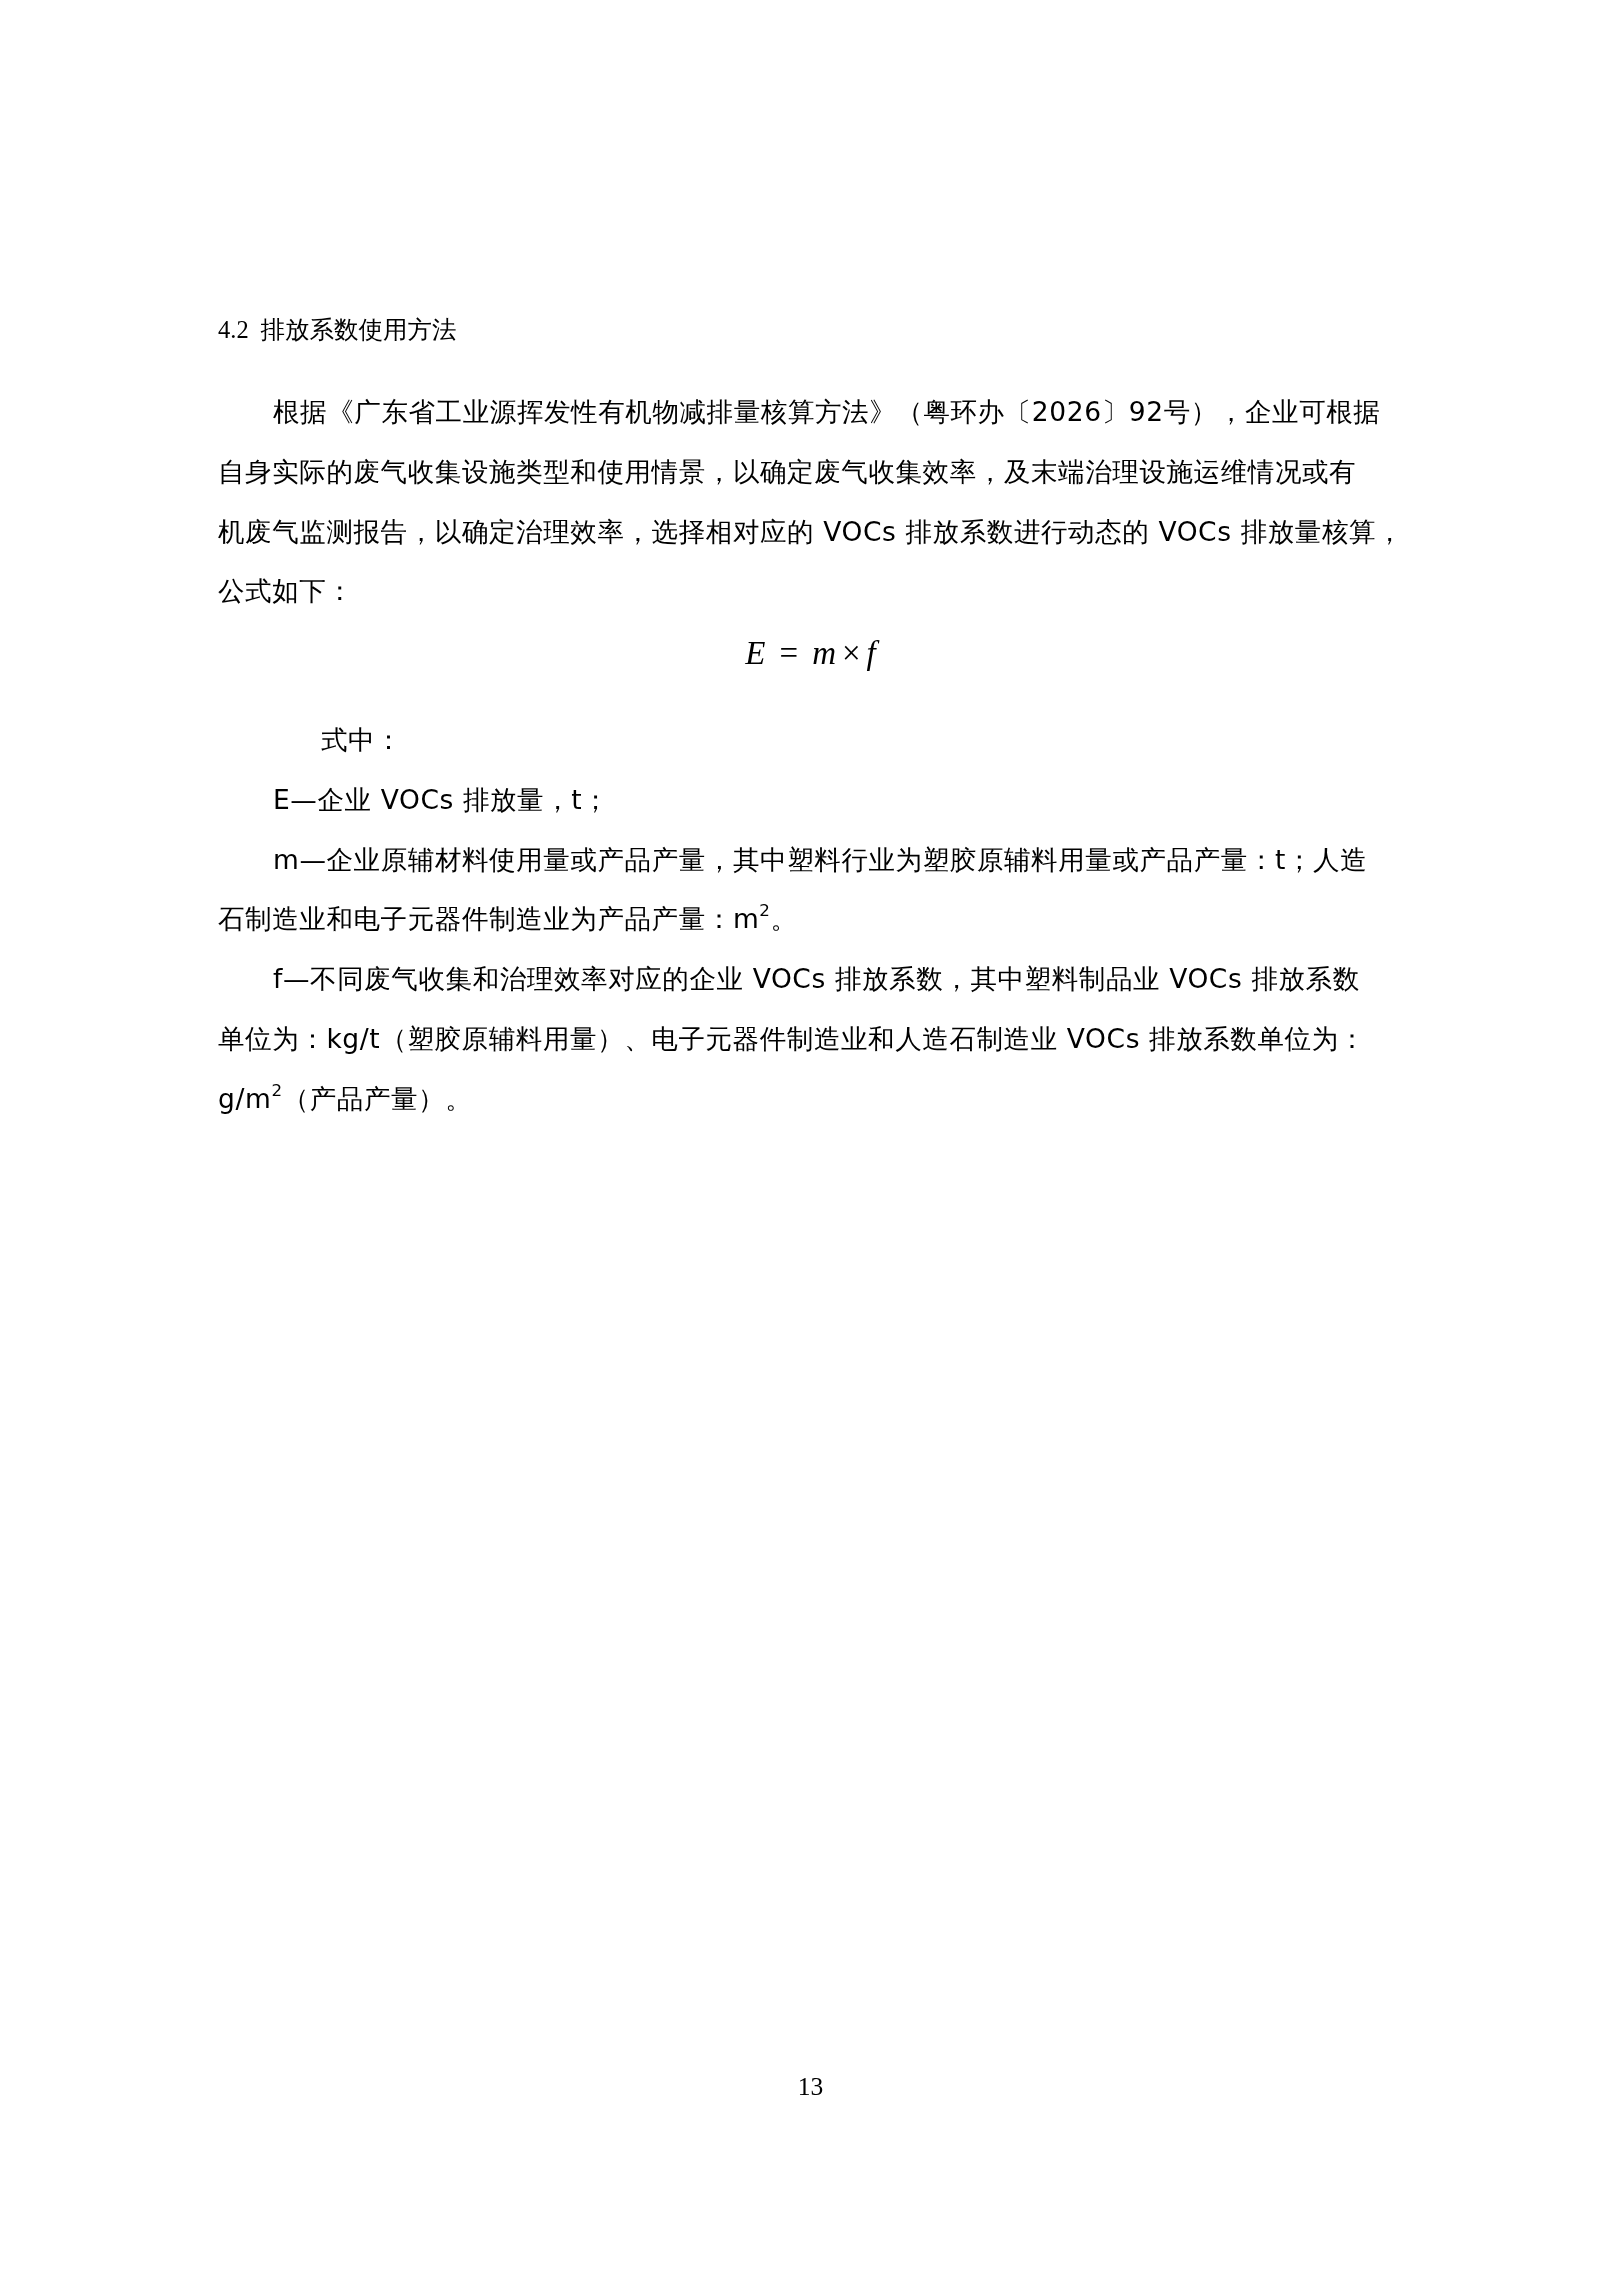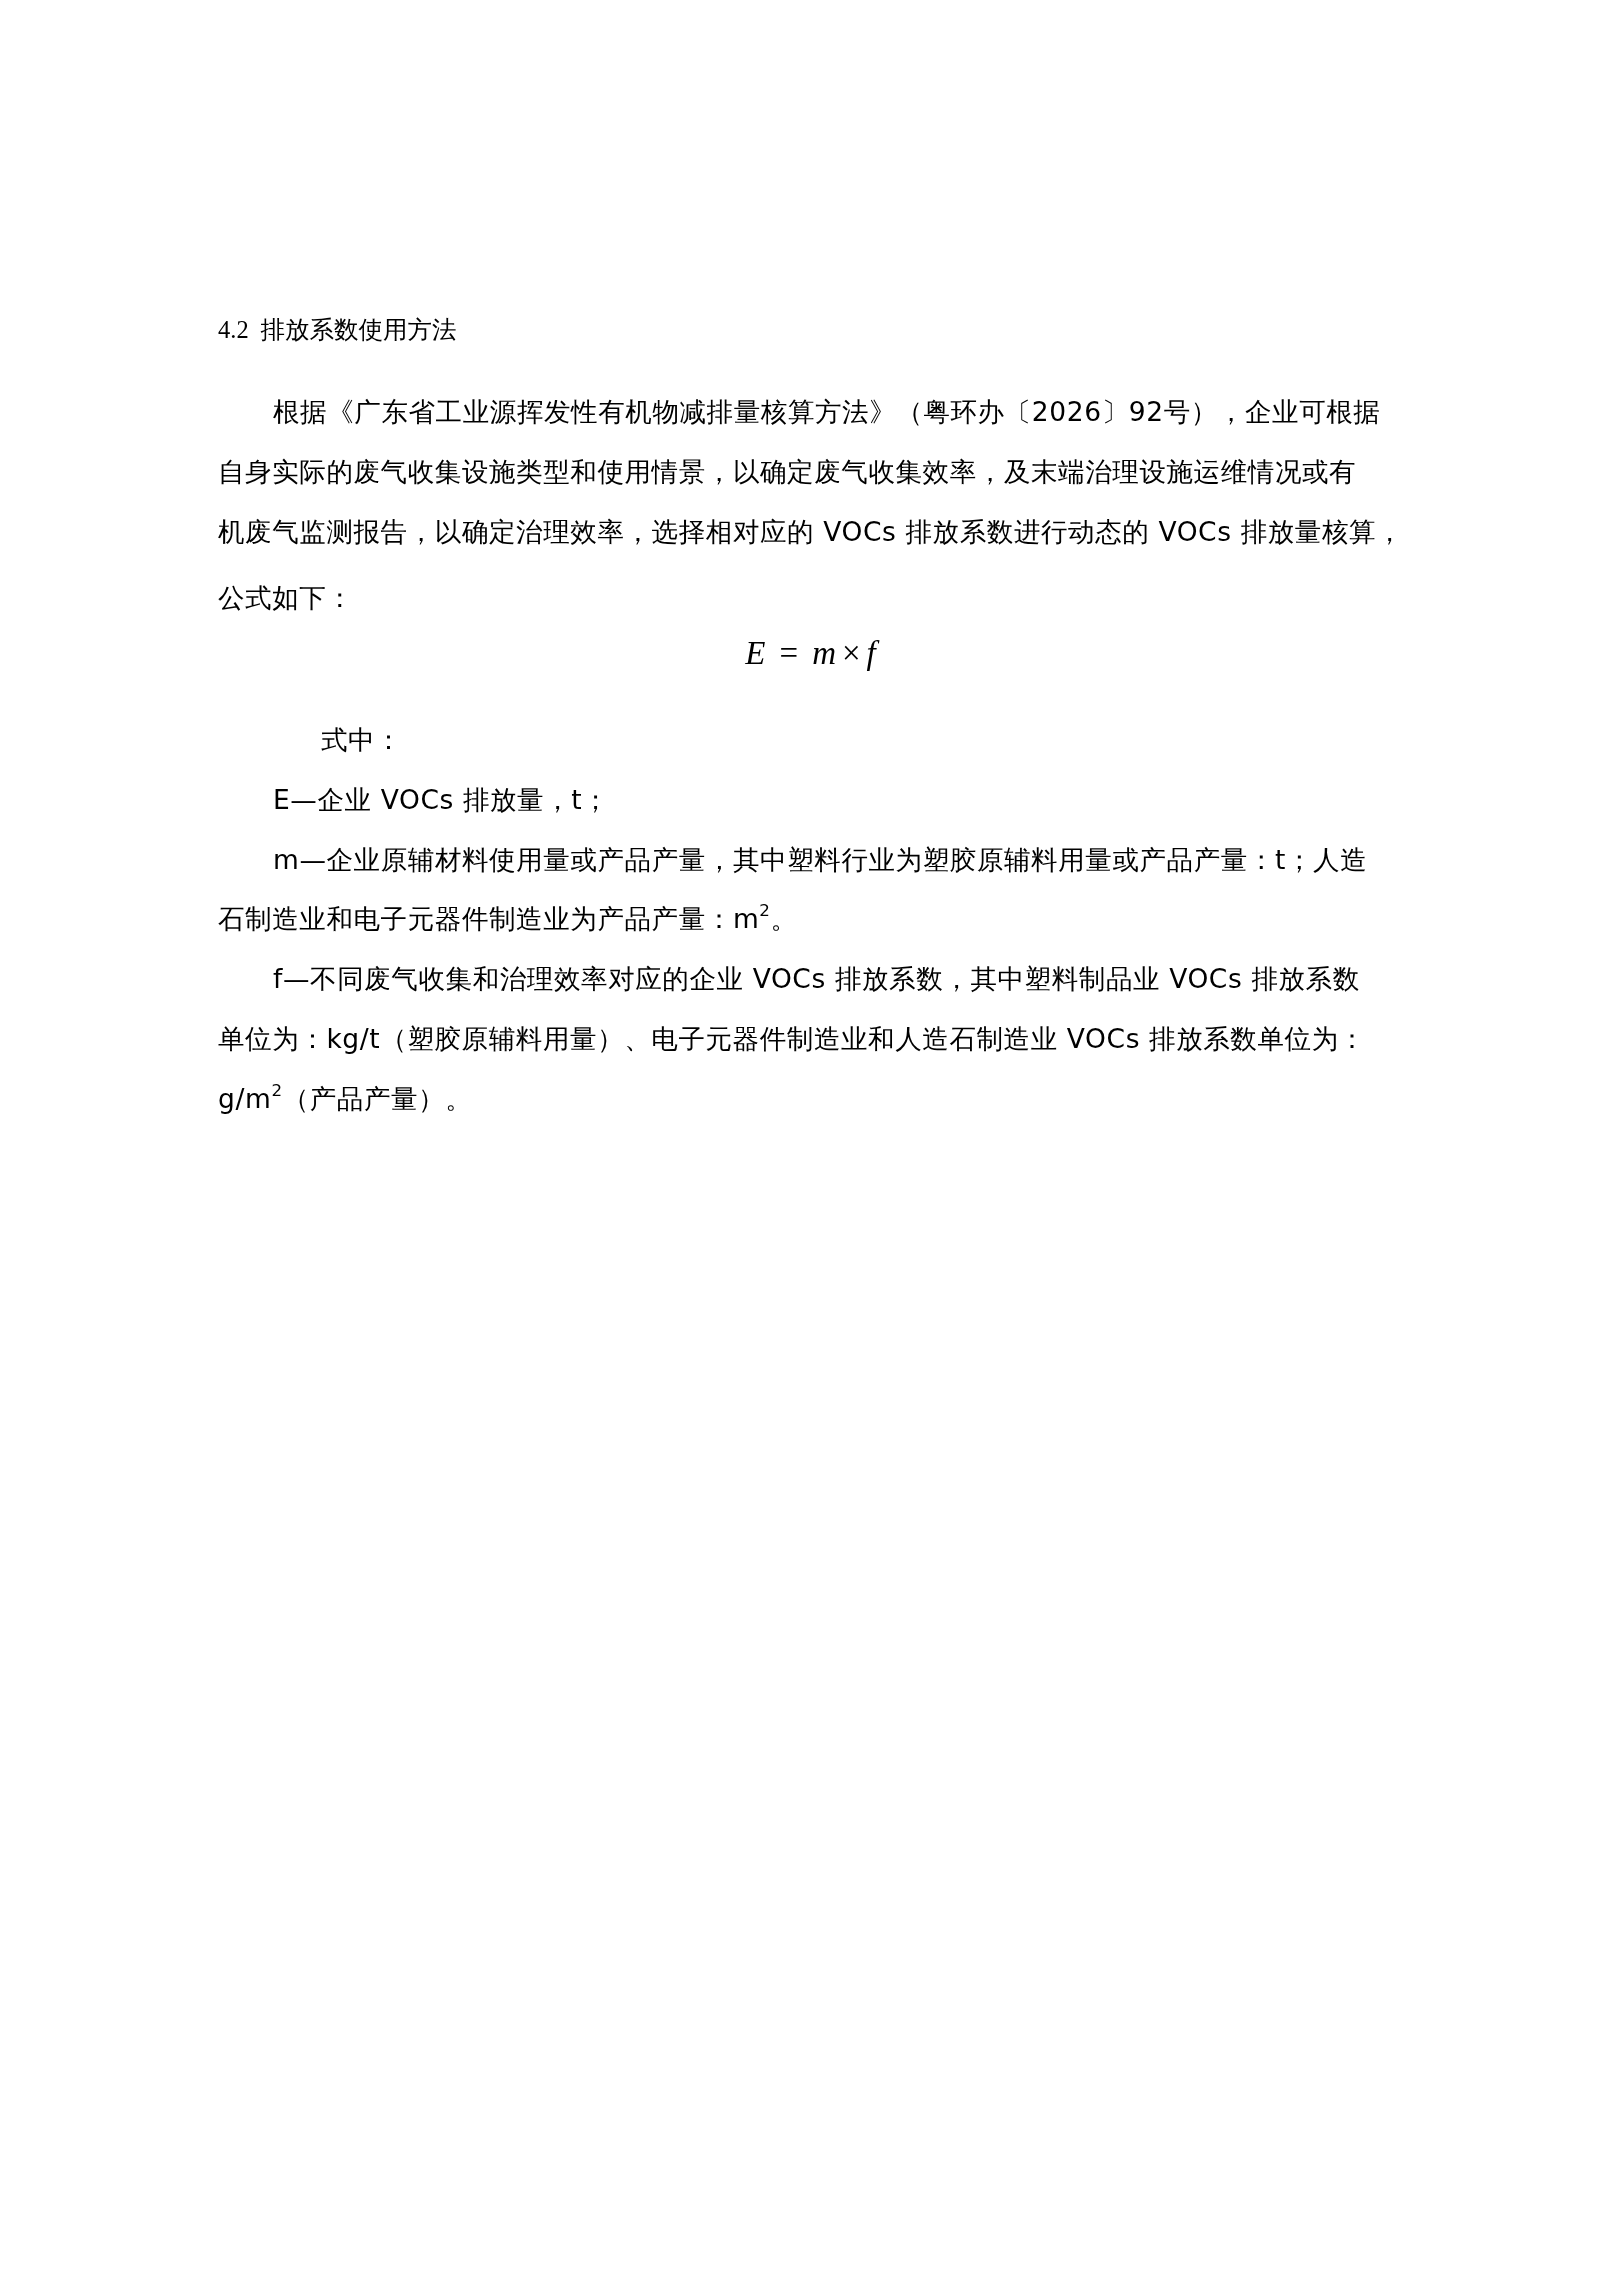--- a/index.html
+++ b/index.html
@@ -93,21 +93,21 @@
 <div class="page">
 
   <div class="section-heading">
     <span class="num">4.2</span><span>排放系数使用方法</span>
   </div>
 
   <div class="body-text" style="top:392px;">
     <div class="line indent" style="top:0px;">根据《广东省工业源挥发性有机物减排量核算方法》（粤环办〔2026〕92号），企业可根据</div>
     <div class="line" style="top:60px;">自身实际的废气收集设施类型和使用情景，以确定废气收集效率，及末端治理设施运维情况或有</div>
     <div class="line" style="top:120px;">机废气监测报告，以确定治理效率，选择相对应的 VOCs 排放系数进行动态的 VOCs 排放量核算，</div>
-    <div class="line" style="top:186px;text-align:right;">公式如下：</div>
+    <div class="line" style="top:179px;text-align:right;">公式如下：</div>
   </div>
 
   <div class="formula">
     <i>E</i>
     <span class="op">=</span>
     <i>m</i><span class="op">×</span><i>f</i>
   </div>
 
   <div class="body-text" style="top:720px;">
     <div class="line indent" style="top:0px;margin-left:48px;">式中：</div>
@@ -116,15 +116,16 @@
     <div class="line" style="top:179px;">
       <span>石制造业和电子元器件制造业为产品产量：m</span><sup>2</sup><span>。</span>
     </div>
     <div class="line indent" style="top:239px;">f—不同废气收集和治理效率对应的企业 VOCs 排放系数，其中塑料制品业 VOCs 排放系数</div>
     <div class="line" style="top:299px;">单位为：kg/t（塑胶原辅料用量）、电子元器件制造业和人造石制造业 VOCs 排放系数单位为：</div>
     <div class="line" style="top:359px;">
       <span>g/m</span><sup>2</sup><span>（产品产量）。</span>
     </div>
   </div>
 
+  <div class="page-number">13</div>
 
 </div>
 
 
 </body></html>

